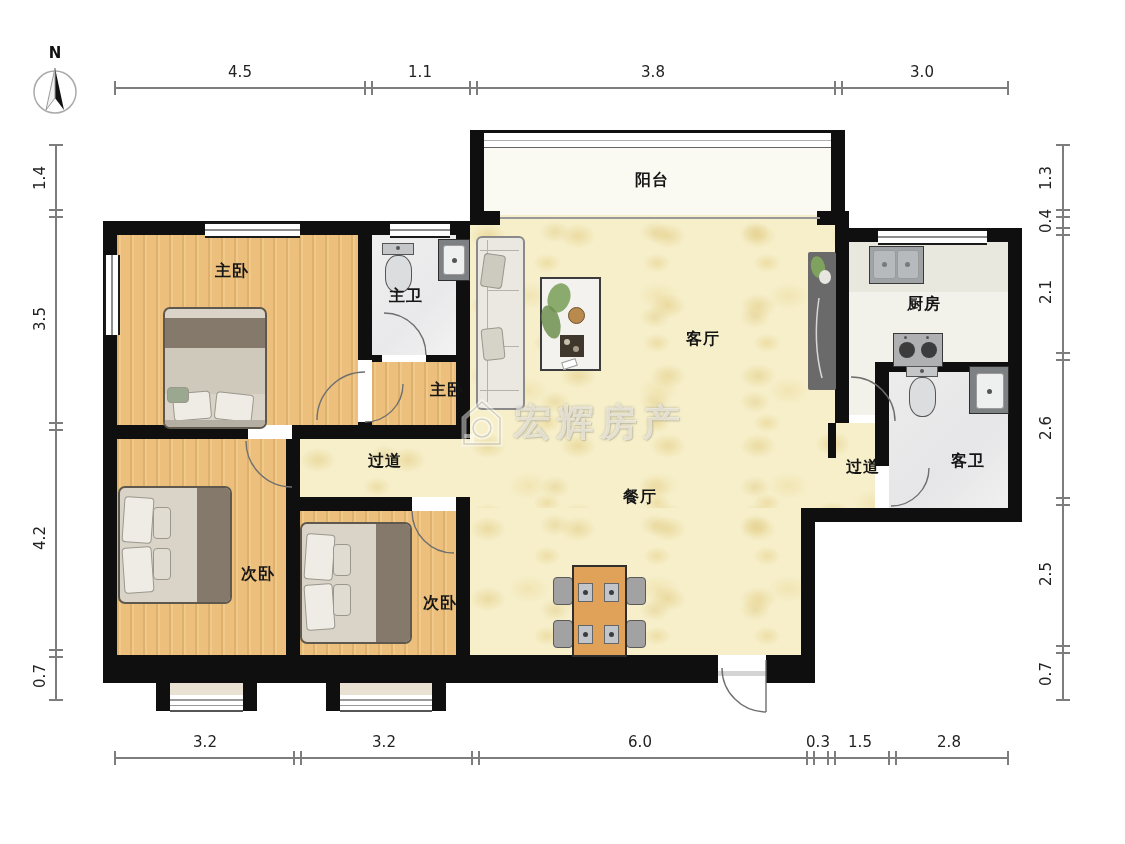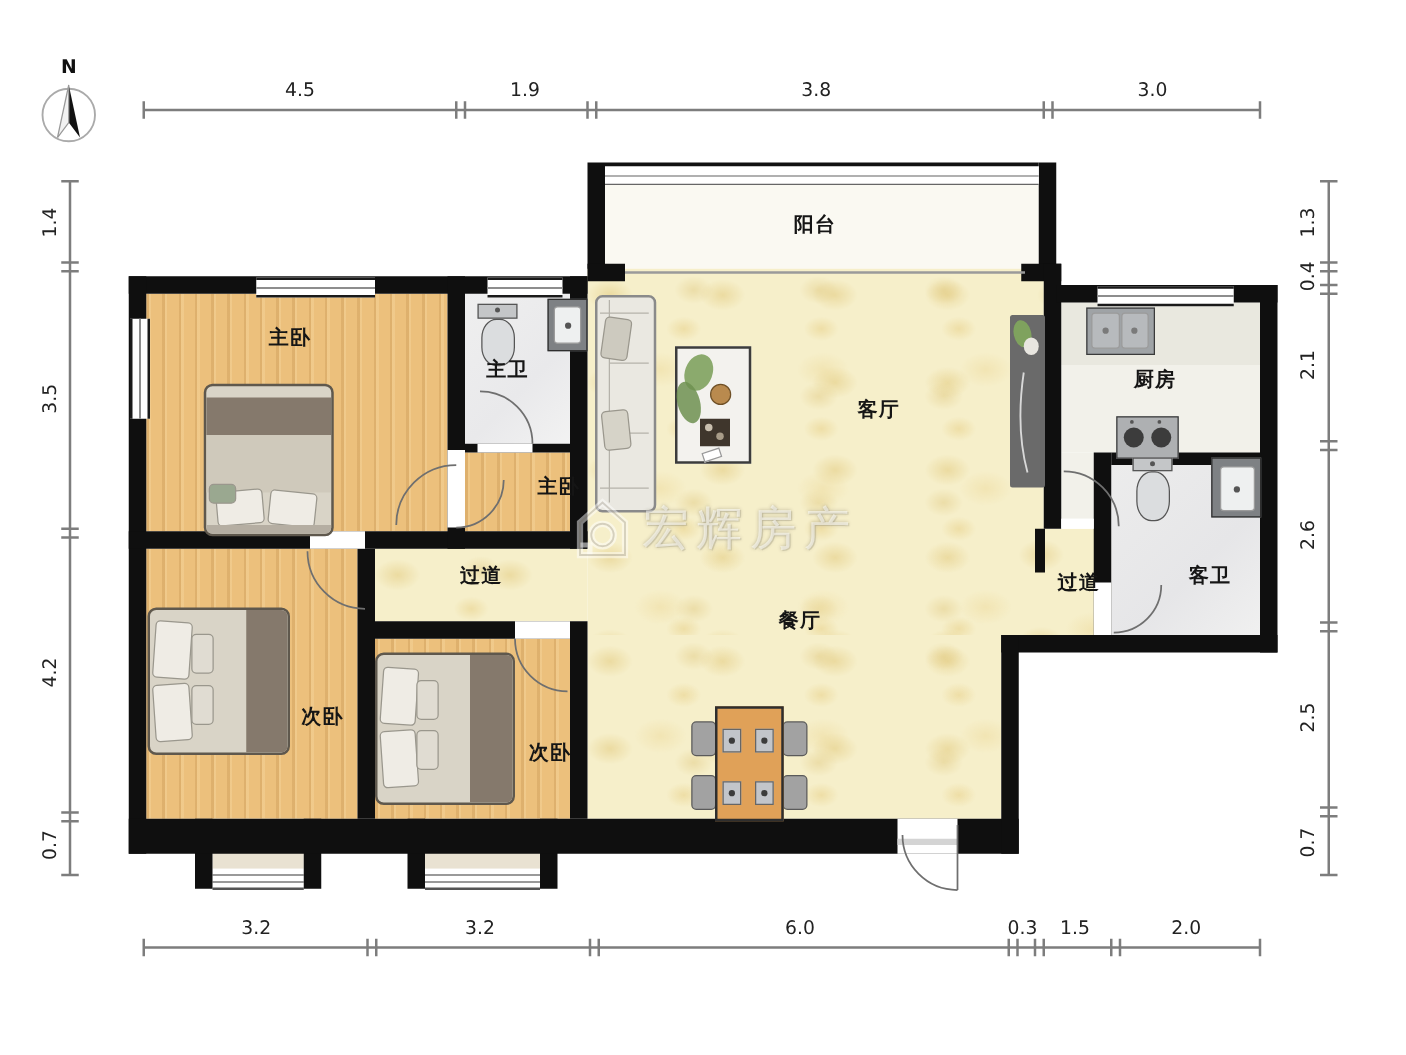--- a/index.html
+++ b/index.html
@@ -42,21 +42,21 @@
   .tick{position:absolute;background:#7d7d7d}
   .bed{position:absolute;border:2px solid #5f584d;border-radius:7px;background:#d9d4c7;overflow:hidden}
   .pillow{position:absolute;background:#efece5;border:1px solid #9a978d;border-radius:4px}
   .chair{position:absolute;background:#a2a2a2;border:1.5px solid #5a5a5a;border-radius:4px}
   .plate{position:absolute;background:#c2c5ca;border:1px solid #666}
   .fix-frame{position:absolute;background:#7e8184;border:1.5px solid #2e2e2e}
   .fix-inner{position:absolute;background:#eef0f0;border:1px solid #9b9b9b;border-radius:3px}
   .dot{position:absolute;width:5px;height:5px;border-radius:50%;background:#555}
   .blob{position:absolute;border-radius:50%}
   .wm{position:absolute;display:flex;align-items:center;opacity:.85;pointer-events:none}
-  .wm-text{font-size:37px;font-weight:normal;letter-spacing:6px;color:rgba(255,255,255,.62);
+  .wm-text{font-size:37px;font-weight:bold;letter-spacing:6px;color:rgba(255,255,255,.62);
            text-shadow:0 0 3px rgba(125,118,100,.6),1px 1px 0 rgba(125,118,100,.25);white-space:nowrap}
   svg.overlay{position:absolute;left:0;top:0;pointer-events:none}
 </style>
 </head>
 <body>
 
 <div class="canvas">
 
   <div class="floor balcf" style="left:484px;top:143px;width:347px;height:72px"></div>
   <div class="floor yellow" style="left:470px;top:215px;width:365px;height:293px"></div>
@@ -240,21 +240,21 @@
       <line x1="766" y1="660" x2="766" y2="712"></line>
     </g>
     <line x1="500" y1="218" x2="820" y2="218" stroke="#9a9a9a" stroke-width="2"></line>
     <path d="M 819 298 C 815 325 815 352 822 378" stroke="#d8d8d8" stroke-width="1.5" fill="none"></path>
   </svg>
 
   <div class="lbl" style="left:652px;top:180px">阳台</div>
   <div class="lbl" style="left:232px;top:271px">主卧</div>
   <div class="lbl" style="left:406px;top:296px">主卫</div>
   <div class="lbl" style="left:447px;top:390px">主卧</div>
-  <div class="lbl" style="left:703px;top:328px">客厅</div>
+  <div class="lbl" style="left:703px;top:339px">客厅</div>
   <div class="lbl" style="left:924px;top:304px">厨房</div>
   <div class="lbl" style="left:385px;top:461px">过道</div>
   <div class="lbl" style="left:863px;top:467px">过道</div>
   <div class="lbl" style="left:968px;top:461px">客卫</div>
   <div class="lbl" style="left:640px;top:497px">餐厅</div>
   <div class="lbl" style="left:258px;top:574px">次卧</div>
   <div class="lbl" style="left:440px;top:603px">次卧</div>
 
   <div class="wm" style="left:458px;top:396px">
     <svg width="48" height="54" viewBox="0 0 48 54" style="margin-right:8px">
@@ -282,21 +282,21 @@
     <div class="dline" style="left:115px;top:87px;width:893px;height:2px"></div>
     <div class="tick" style="left:114px;top:81px;width:2px;height:14px"></div>
     <div class="tick" style="left:364px;top:81px;width:2px;height:14px"></div>
     <div class="tick" style="left:371px;top:81px;width:2px;height:14px"></div>
     <div class="tick" style="left:469px;top:81px;width:2px;height:14px"></div>
     <div class="tick" style="left:476px;top:81px;width:2px;height:14px"></div>
     <div class="tick" style="left:834px;top:81px;width:2px;height:14px"></div>
     <div class="tick" style="left:841px;top:81px;width:2px;height:14px"></div>
     <div class="tick" style="left:1007px;top:81px;width:2px;height:14px"></div>
     <span class="dim" style="left:240px;top:72px">4.5</span>
-    <span class="dim" style="left:420px;top:72px">1.9</span>
+    <span class="dim" style="left:420px;top:72px">1.1</span>
     <span class="dim" style="left:653px;top:72px">3.8</span>
     <span class="dim" style="left:922px;top:72px">3.0</span>
   </div>
 
   <div>
     <div class="dline" style="left:115px;top:757px;width:893px;height:2px"></div>
     <div class="tick" style="left:114px;top:751px;width:2px;height:14px"></div>
     <div class="tick" style="left:293px;top:751px;width:2px;height:14px"></div>
     <div class="tick" style="left:300px;top:751px;width:2px;height:14px"></div>
     <div class="tick" style="left:471px;top:751px;width:2px;height:14px"></div>
@@ -306,21 +306,21 @@
     <div class="tick" style="left:827px;top:751px;width:2px;height:14px"></div>
     <div class="tick" style="left:834px;top:751px;width:2px;height:14px"></div>
     <div class="tick" style="left:888px;top:751px;width:2px;height:14px"></div>
     <div class="tick" style="left:895px;top:751px;width:2px;height:14px"></div>
     <div class="tick" style="left:1007px;top:751px;width:2px;height:14px"></div>
     <span class="dim" style="left:205px;top:742px">3.2</span>
     <span class="dim" style="left:384px;top:742px">3.2</span>
     <span class="dim" style="left:640px;top:742px">6.0</span>
     <span class="dim" style="left:818px;top:742px">0.3</span>
     <span class="dim" style="left:860px;top:742px">1.5</span>
-    <span class="dim" style="left:949px;top:742px">2.0</span>
+    <span class="dim" style="left:949px;top:742px">2.8</span>
   </div>
 
   <div>
     <div class="dline" style="left:55px;top:145px;width:2px;height:555px"></div>
     <div class="tick" style="left:49px;top:144px;width:14px;height:2px"></div>
     <div class="tick" style="left:49px;top:209px;width:14px;height:2px"></div>
     <div class="tick" style="left:49px;top:216px;width:14px;height:2px"></div>
     <div class="tick" style="left:49px;top:422px;width:14px;height:2px"></div>
     <div class="tick" style="left:49px;top:429px;width:14px;height:2px"></div>
     <div class="tick" style="left:49px;top:649px;width:14px;height:2px"></div>

